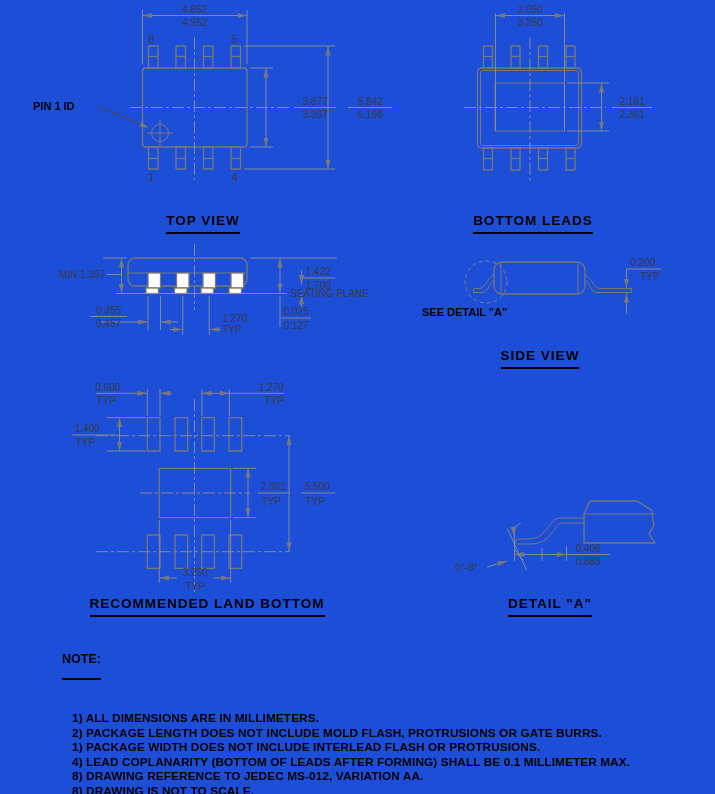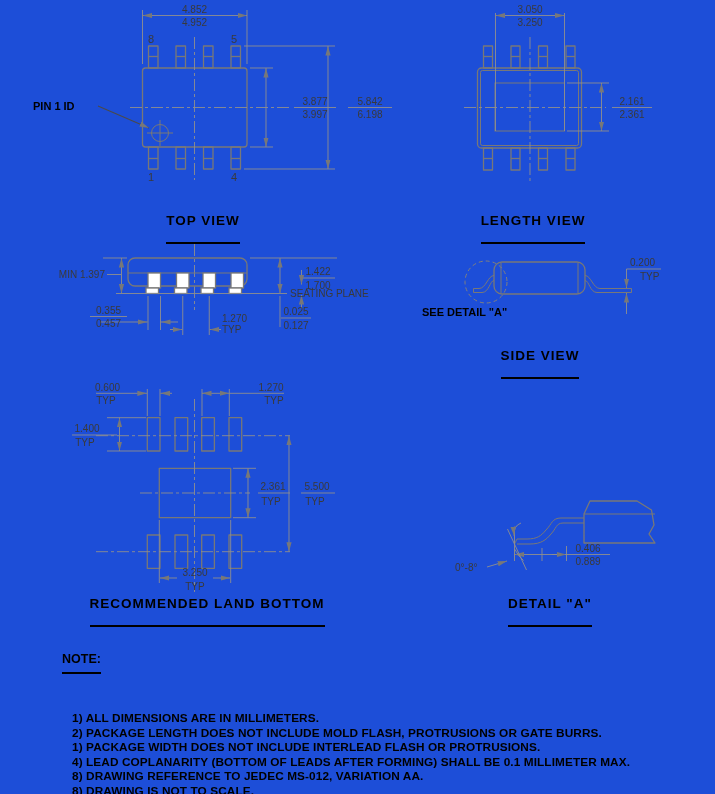--- a/index.html
+++ b/index.html
@@ -11,23 +11,23 @@
   .geo2{stroke:#787878;stroke-width:1;fill:none;}
   .geofill{stroke:#787878;stroke-width:1.3;fill:#ffffff;}
   .dim{stroke:#8f8f8f;stroke-width:0.9;fill:none;}
   .cl{stroke:#8f8f8f;stroke-width:0.9;fill:none;stroke-dasharray:12 3 3 3;}
   .dash{stroke:#808080;stroke-width:1;fill:none;stroke-dasharray:4 3;}
   text.dimtxt{fill:#3a3a3a;font-family:"Liberation Sans",sans-serif;font-size:10px;}
   text.pinnum{fill:#3a3a3a;font-family:"Liberation Sans",sans-serif;font-size:11px;}
   text.lbl{fill:#000000;font-family:"Liberation Sans",sans-serif;font-size:11px;font-weight:bold;}
   .viewtitle{position:absolute;text-align:center;font-size:13.5px;font-weight:bold;
              letter-spacing:1px;color:#000;}
-  .viewtitle span{display:inline-block;border-bottom:2px solid #000;padding-bottom:14px;}
+  .viewtitle span{display:inline-block;border-bottom:2px solid #000;padding-bottom:4px;}
   .noteheading{position:absolute;font-size:12.5px;font-weight:bold;color:#000;}
-  .noteheading span{display:inline-block;border-bottom:2px solid #000;padding-bottom:6px;}
+  .noteheading span{display:inline-block;border-bottom:2px solid #000;padding-bottom:12px;}
   .notelist{position:absolute;font-size:11.8px;font-weight:bold;color:#000;
             line-height:14.6px;letter-spacing:0.1px;white-space:nowrap;}
 </style>
 </head>
 <body>
 
 <div id="canvas">
 
   <svg width="0" height="0" style="position:absolute" aria-hidden="true">
     <defs>
@@ -126,21 +126,21 @@
       <line class="dim" x1="567" y1="83" x2="609" y2="83"></line>
       <line class="dim" x1="567" y1="131" x2="609" y2="131"></line>
       <line class="dim" x1="601.5" y1="83" x2="601.5" y2="131" marker-start="url(#ar)" marker-end="url(#ar)"></line>
       <line class="dim" x1="612" y1="107.5" x2="652" y2="107.5"></line>
     </g>
     <text class="dimtxt" x="530" y="12.5" text-anchor="middle">3.050</text>
     <text class="dimtxt" x="530" y="26" text-anchor="middle">3.250</text>
     <text class="dimtxt" x="632" y="104.5" text-anchor="middle">2.161</text>
     <text class="dimtxt" x="632" y="117.5" text-anchor="middle">2.361</text>
   </svg>
-  <div class="viewtitle" style="left:463px;top:213px;width:140px"><span>LENGTH VIEW</span></div>
+  <div class="viewtitle" style="left:463px;top:213px;width:140px"><span>BOTTOM LEADS</span></div>
 
   <svg class="panel" style="left:0;top:240px" width="440" height="130" viewBox="0 240 440 130">
     <line class="cl" x1="194.5" y1="244" x2="194.5" y2="310"></line>
     <g>
       <rect class="geo" x="128" y="258" width="119" height="28" rx="7"></rect>
       <line class="geo2" x1="128" y1="273" x2="247" y2="273"></line>
       <g class="geofill">
         <rect x="148" y="273" width="12.5" height="15"></rect>
           <rect x="146" y="288" width="12.5" height="5.5"></rect>
         <rect x="176.5" y="273" width="12.5" height="15"></rect>

